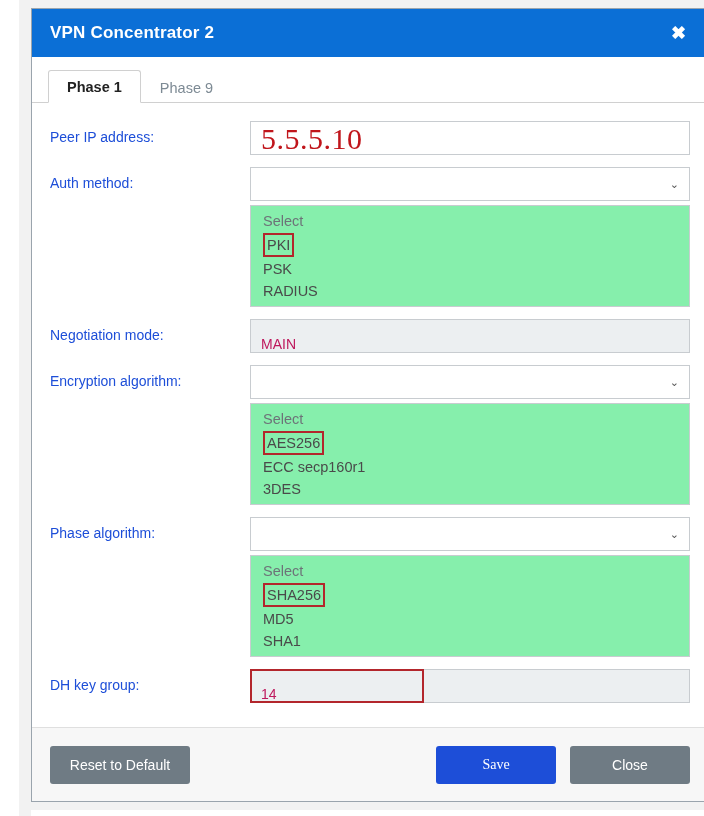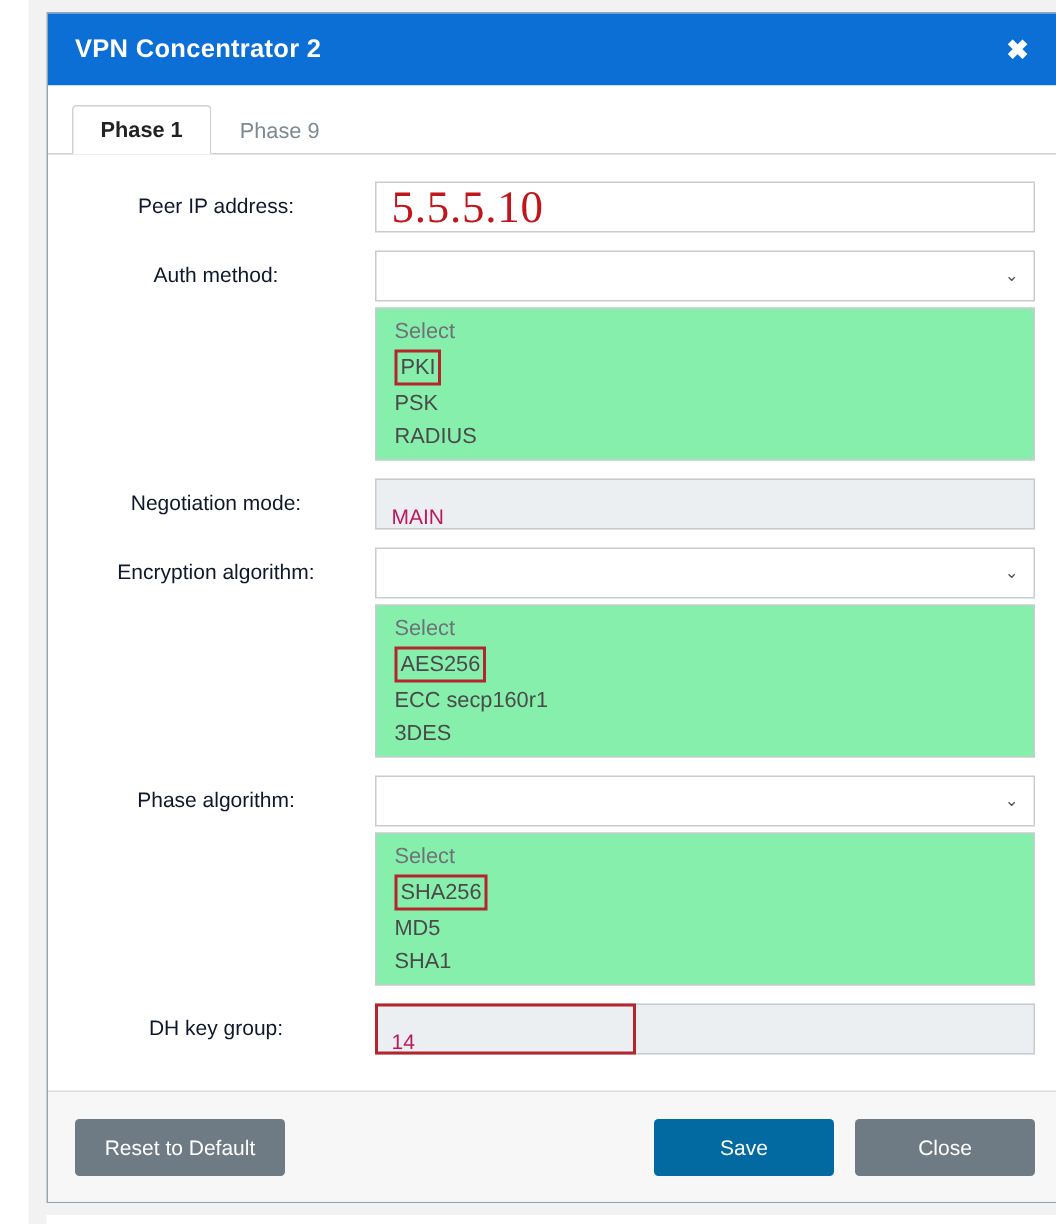--- a/index.html
+++ b/index.html
@@ -90,24 +90,24 @@
     box-sizing: border-box;
     flex: 1 1 auto;
   }
   .row {
     display: flex;
     align-items: flex-start;
     margin-bottom: 12px;
   }
   .label {
     width: 200px;
-    text-align: center;
+    text-align: left;
     padding-right: 12px;
     font-size: 14px;
-    color: #0f172a;
+    color: #1d4ed8;
     box-sizing: border-box;
     padding-top: 8px;
   }
   .field {
     flex: 1 1 auto;
     position: relative;
   }
   .textbox {
     border: 1px solid #c8ccd0;
     background: #ffffff;
@@ -203,22 +203,23 @@
     cursor: pointer;
     color: #ffffff;
     text-align: center;
     box-sizing: border-box;
   }
   .btn-reset {
     background: #6f7b84;
     min-width: 140px;
   }
   .btn-save {
-    background: #0369a1;
+    background: #1d4ed8;
     min-width: 120px;
+    font-family: Liberation Serif, serif;
   }
   .btn-close {
     background: #6f7b84;
     min-width: 120px;
     margin-left: 14px;
   }
   .spacer {
     flex: 1 1 auto;
   }
   .bottom-strip {

